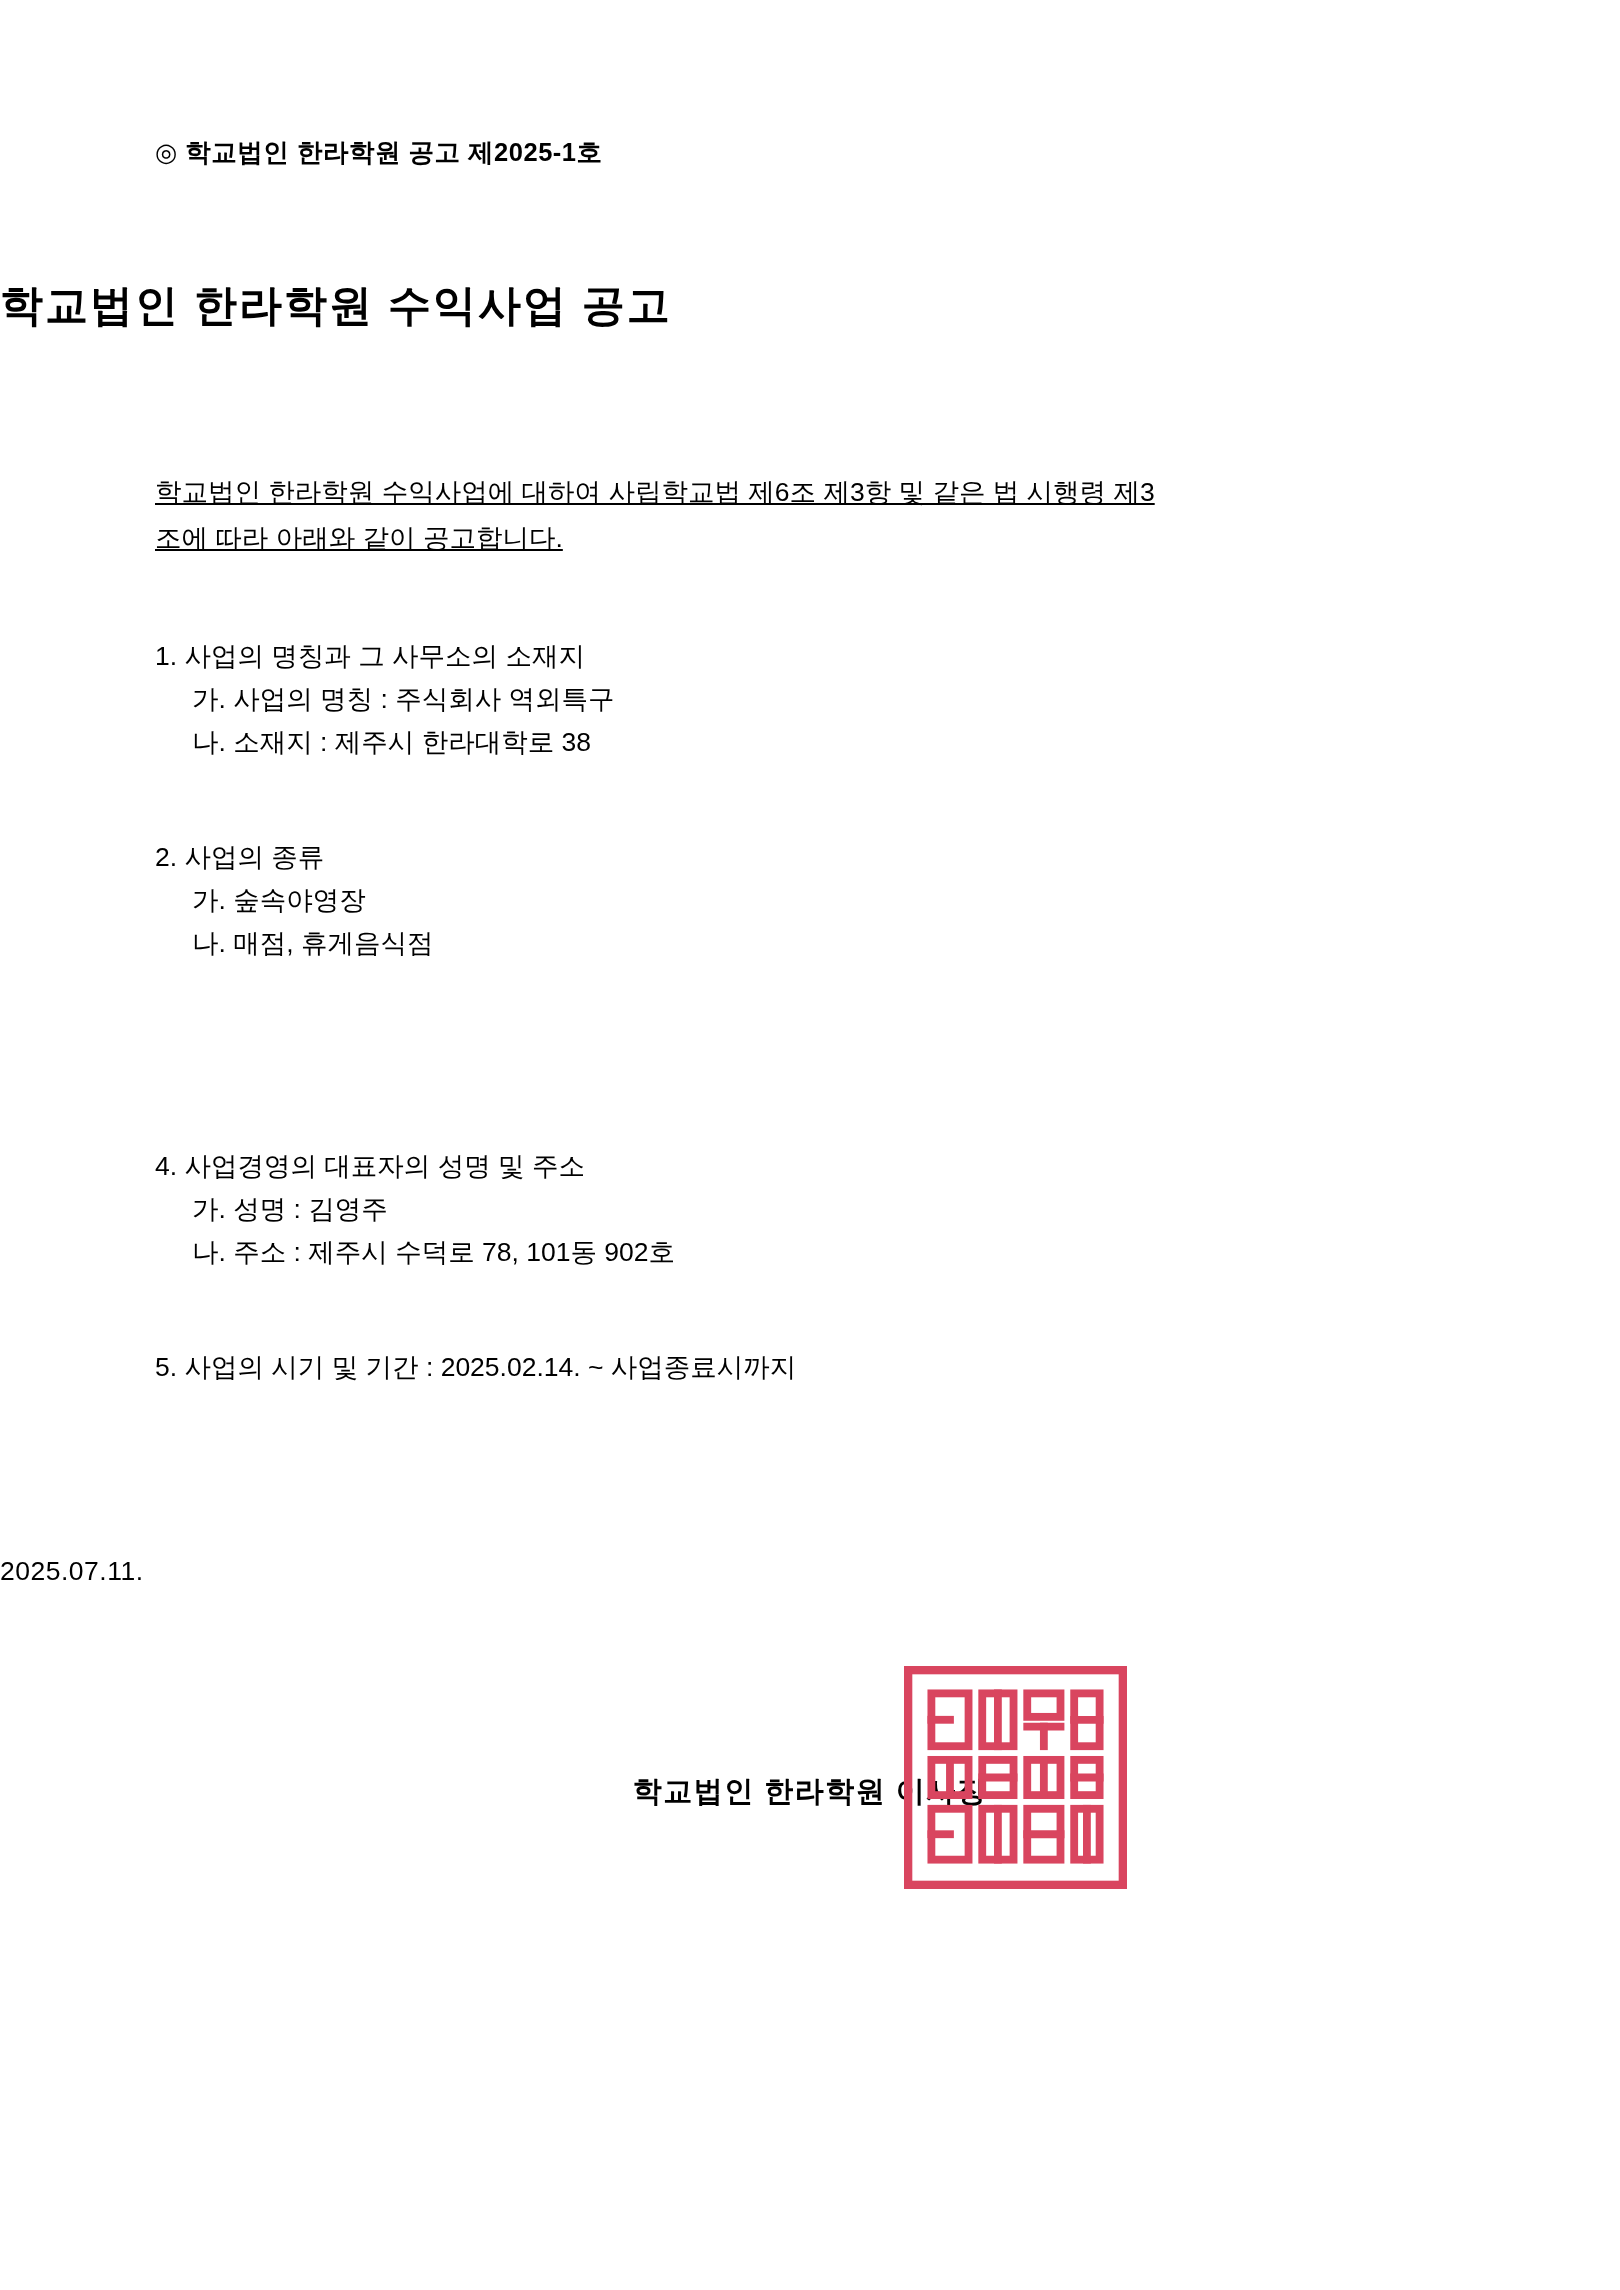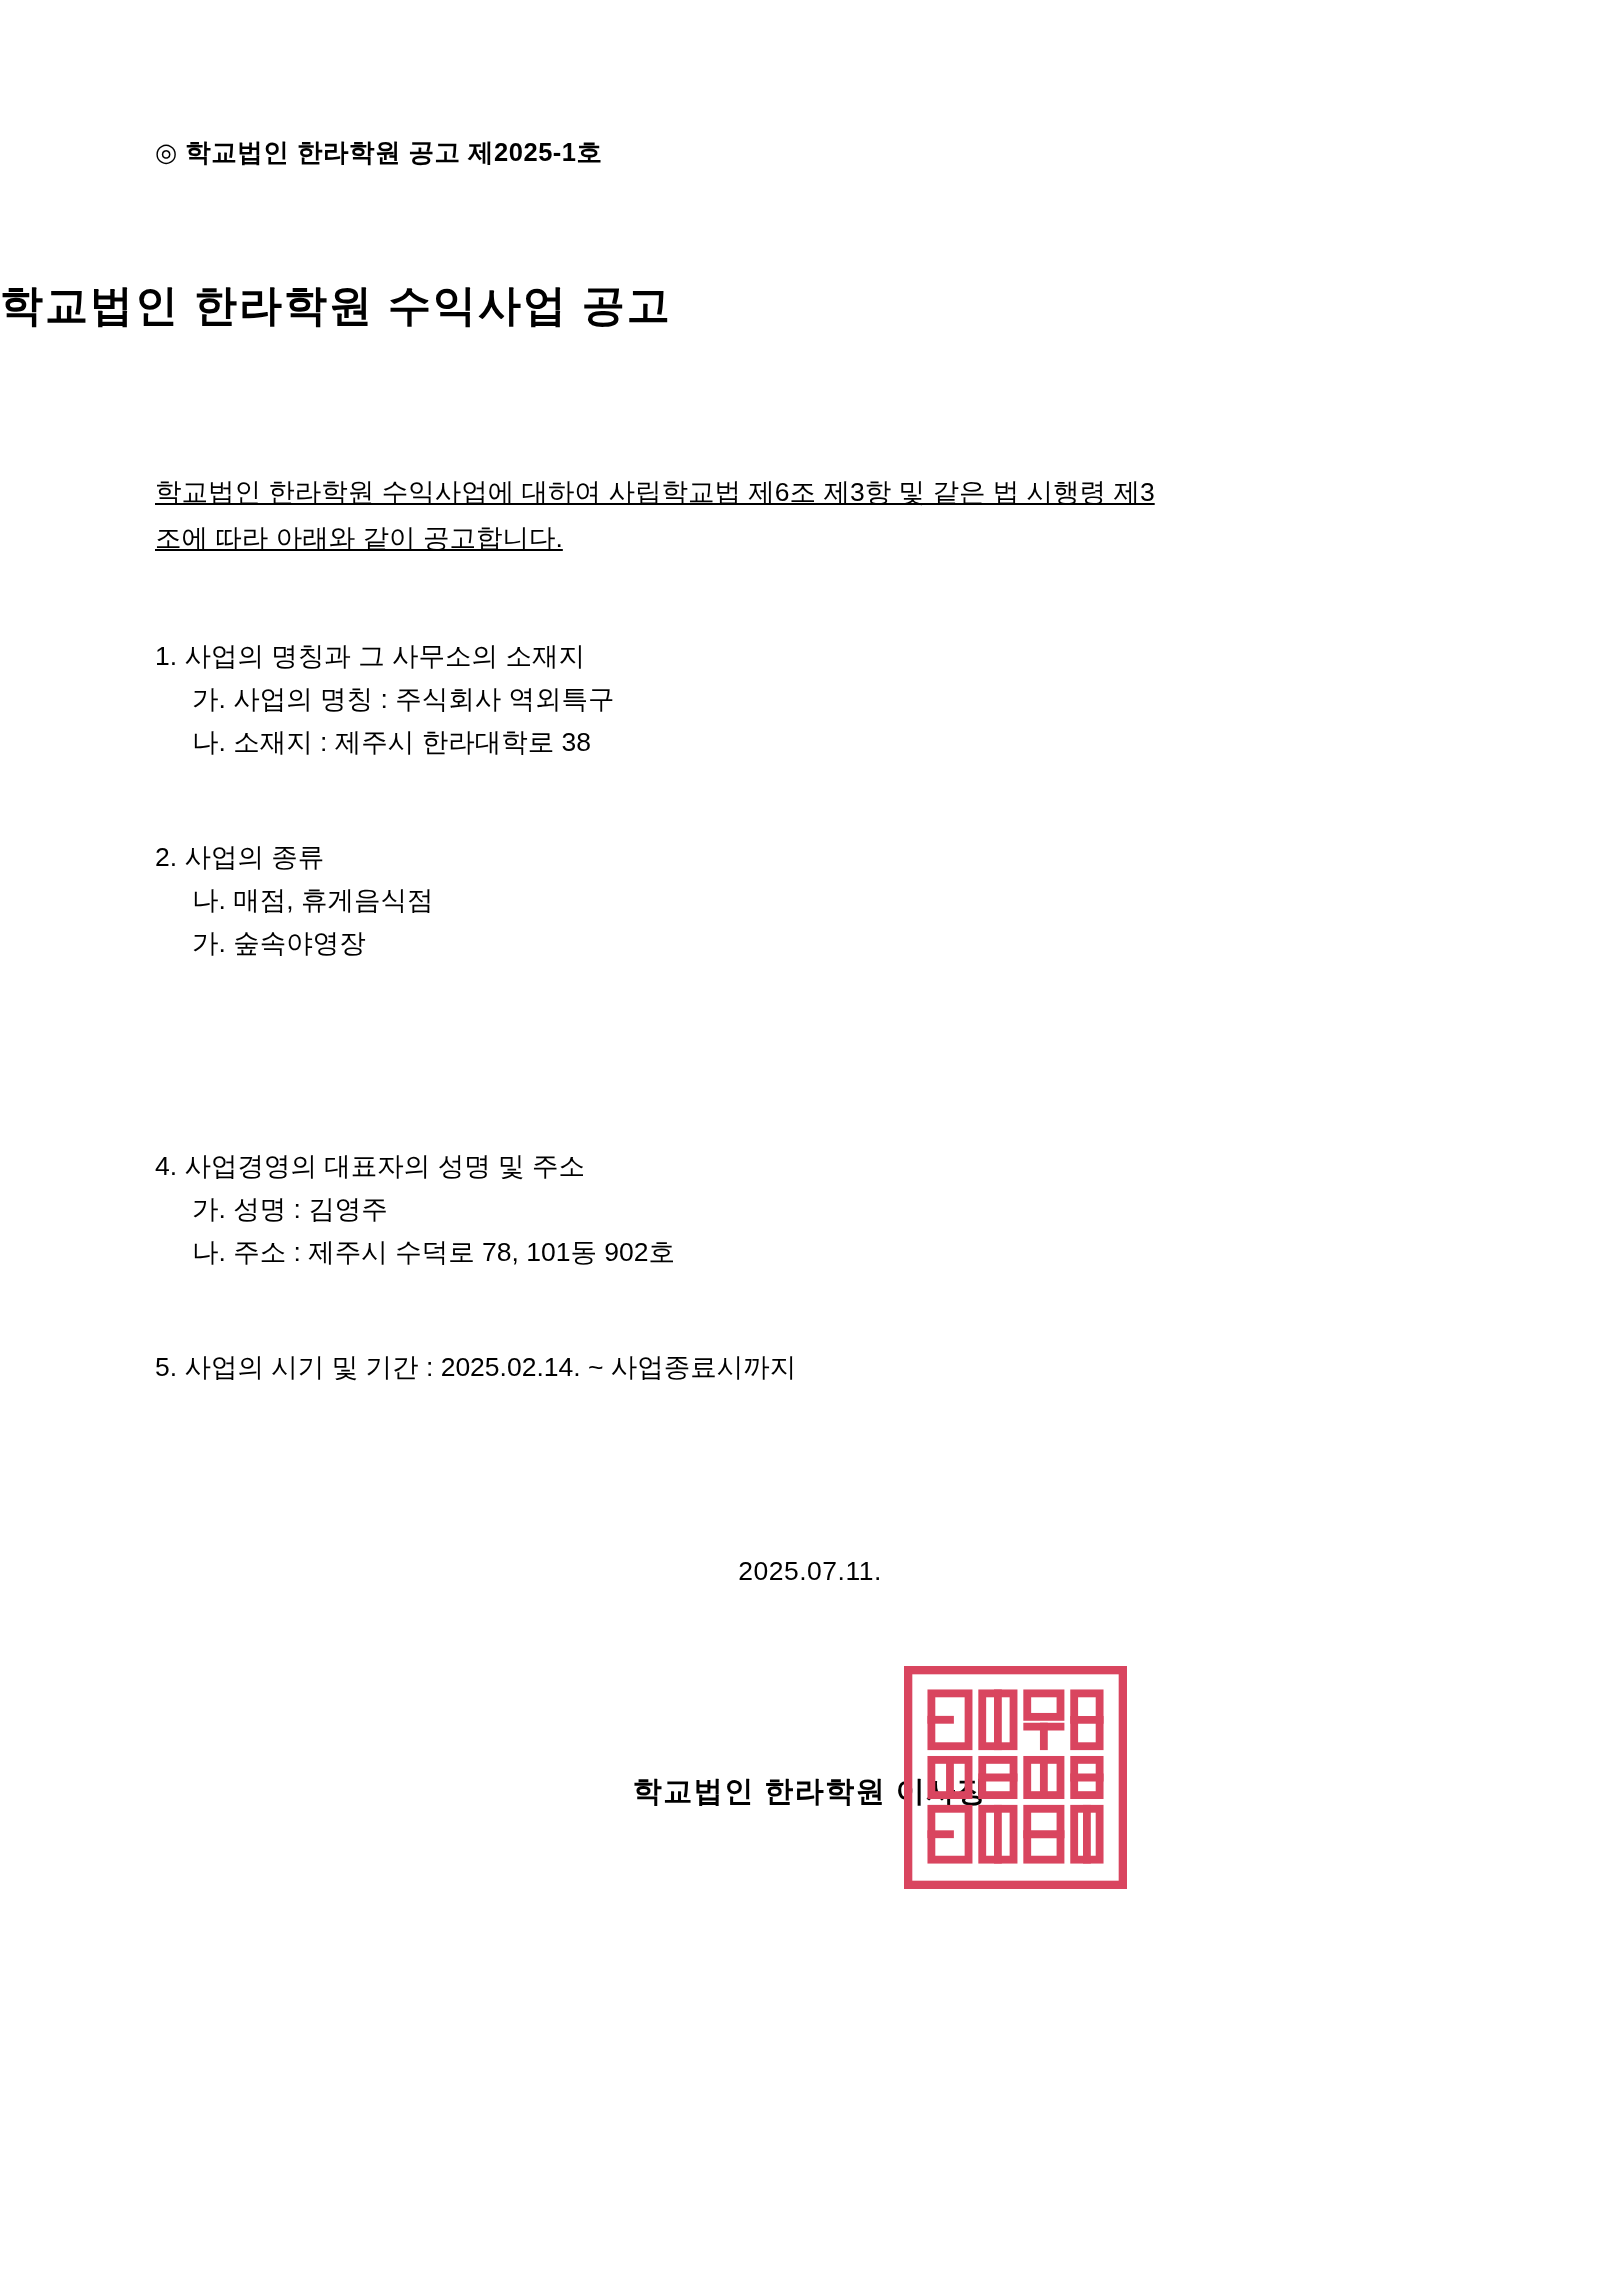--- a/index.html
+++ b/index.html
@@ -88,21 +88,21 @@
   #block-3 { top: 1029px; }
   #block-4 { top: 1137px; }
   #block-5 { top: 1338px; }
 
   
   .doc-date {
     position: absolute;
     left: 0;
     right: 0;
     top: 1556px;
-    text-align: center;
+    text-align: left;
     font-size: 26.5px;
     letter-spacing: 0.5px;
   }
 
   
   .signature {
     position: absolute;
     left: 0;
     right: 0;
     top: 1772px;
@@ -143,22 +143,22 @@
   </div>
 
   <div class="body-block" id="block-1">
     <span class="item-main">1. 사업의 명칭과 그 사무소의 소재지</span>
     <span class="item-sub">가. 사업의 명칭 : 주식회사 역외특구</span>
     <span class="item-sub">나. 소재지 : 제주시 한라대학로 38</span>
   </div>
 
   <div class="body-block" id="block-2">
     <span class="item-main">2. 사업의 종류</span>
+    <span class="item-sub">가. 숲속야영장</span>
     <span class="item-sub">나. 매점, 휴게음식점</span>
-    <span class="item-sub">가. 숲속야영장</span>
   </div>
 
 
   <div class="body-block" id="block-4">
     <span class="item-main">4. 사업경영의 대표자의 성명 및 주소</span>
     <span class="item-sub">가. 성명 : 김영주</span>
     <span class="item-sub">나. 주소 : 제주시 수덕로 78, 101동 902호</span>
   </div>
 
   <div class="body-block" id="block-5">

